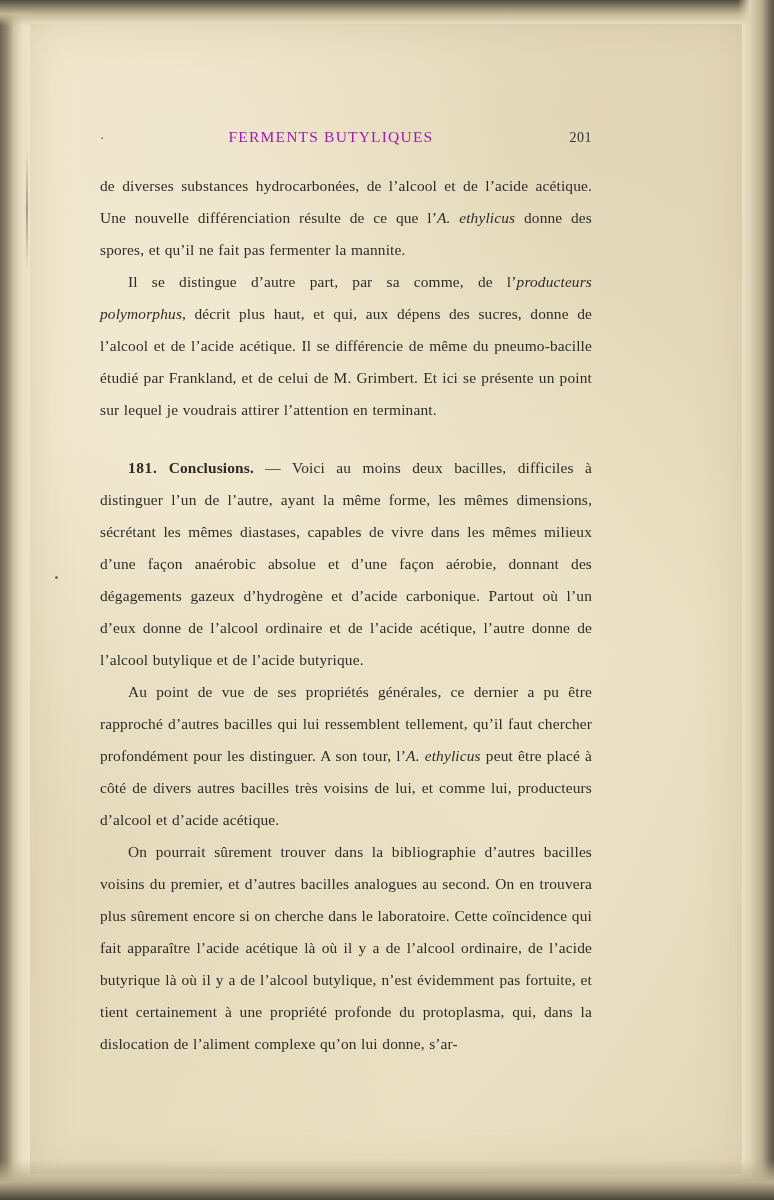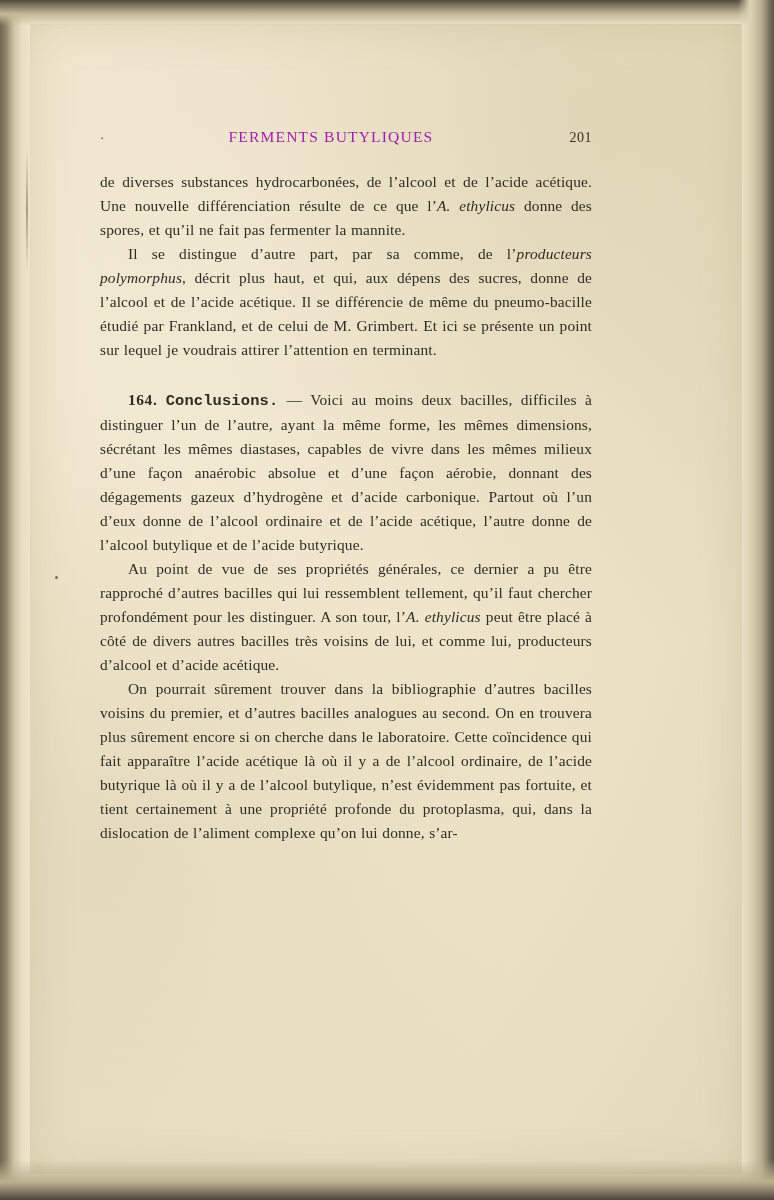--- a/index.html
+++ b/index.html
@@ -94,34 +94,34 @@
   }
   .runhead .folio {
     font-size: 14px;
     letter-spacing: 0.5px;
     color: #33312b;
     padding-left: 18px;
   }
   p.body {
     margin: 0;
     font-size: 15.4px;
-    line-height: 24px;
+    line-height: 32px;
     text-align: justify;
     color: #2e2c27;
     letter-spacing: 0.15px;
     word-spacing: 0.5px;
   }
   p.body.indent { text-indent: 28px; }
   p.body.spaced { margin-top: 26px; }
   .it { font-style: italic; }
   .secnum {
     font-weight: bold;
     letter-spacing: 0.6px;
   }
-  .sectitle { font-weight: bold; font-family: Liberation Mono, monospace; }
+  .sectitle { font-weight: bold; }
   
   .mark-left-dot {
     position: absolute;
     left: 55px;
     top: 576px;
     width: 3px;
     height: 3px;
     border-radius: 50%;
     background: #55503f;
     opacity: .8;
@@ -169,21 +169,21 @@
 
     <p class="body">
       <span>de diverses substances hydrocarbonées, de l’alcool et de l’acide acétique. Une nouvelle différenciation résulte de ce que l’</span><span class="it">A. ethylicus</span><span> donne des spores, et qu’il ne fait pas fermenter la mannite.</span>
     </p>
 
     <p class="body indent">
       <span>Il se distingue d’autre part, par sa comme, de l’</span><span class="it">producteurs polymorphus</span><span>, décrit plus haut, et qui, aux dépens des sucres, donne de l’alcool et de l’acide acétique. Il se différencie de même du pneumo-bacille étudié par Frankland, et de celui de M. Grimbert. Et ici se présente un point sur lequel je voudrais attirer l’attention en terminant.</span>
     </p>
 
     <p class="body indent spaced">
-      <span class="secnum">164.</span>
+      <span class="secnum">181.</span>
       <span class="sectitle">Conclusions.</span>
       <span>—</span><span> Voici au moins deux bacilles, difficiles à distinguer l’un de l’autre, ayant la même forme, les mêmes dimensions, sécrétant les mêmes diastases, capables de vivre dans les mêmes milieux d’une façon anaérobic absolue et d’une façon aérobie, donnant des dégagements gazeux d’hydrogène et d’acide carbonique. Partout où l’un d’eux donne de l’alcool ordinaire et de l’acide acétique, l’autre donne de l’alcool butylique et de l’acide butyrique.</span>
     </p>
 
     <p class="body indent">
       <span>Au point de vue de ses propriétés générales, ce dernier a pu être rapproché d’autres bacilles qui lui ressemblent tellement, qu’il faut chercher profondément pour les distinguer. A son tour, l’</span><span class="it">A. ethylicus</span><span> peut être placé à côté de divers autres bacilles très voisins de lui, et comme lui, producteurs d’alcool et d’acide acétique.</span>
     </p>
 
     <p class="body indent">
       <span>On pourrait sûrement trouver dans la bibliographie d’autres bacilles voisins du premier, et d’autres bacilles analogues au second. On en trouvera plus sûrement encore si on cherche dans le laboratoire. Cette coïncidence qui fait apparaître l’acide acétique là où il y a de l’alcool ordinaire, de l’acide butyrique là où il y a de l’alcool butylique, n’est évidemment pas fortuite, et tient certainement à une propriété profonde du protoplasma, qui, dans la dislocation de l’aliment complexe qu’on lui donne, s’ar-</span>

